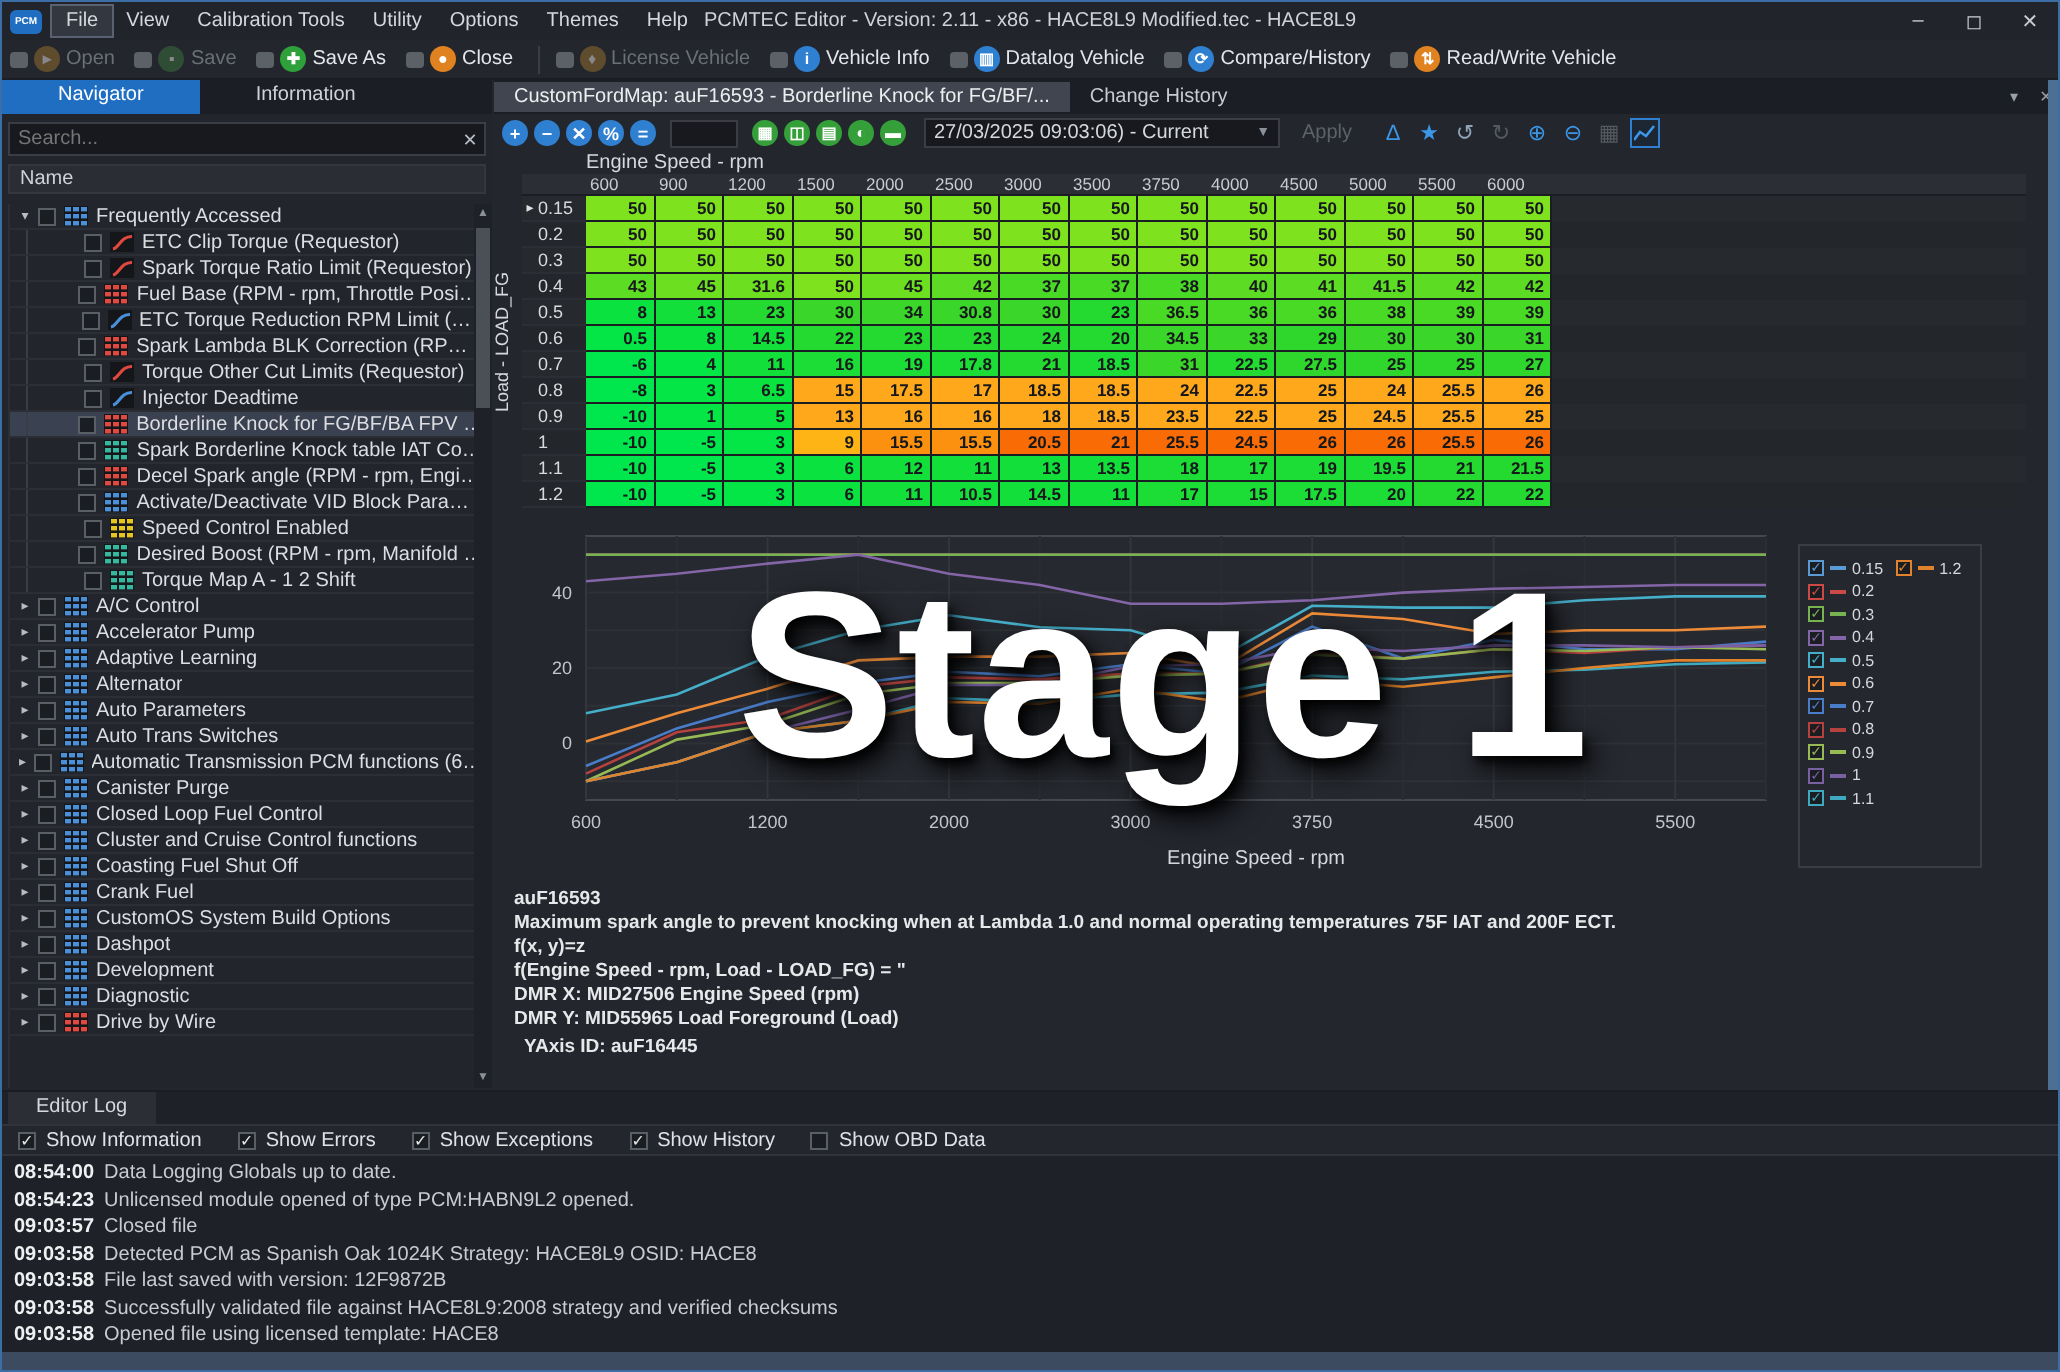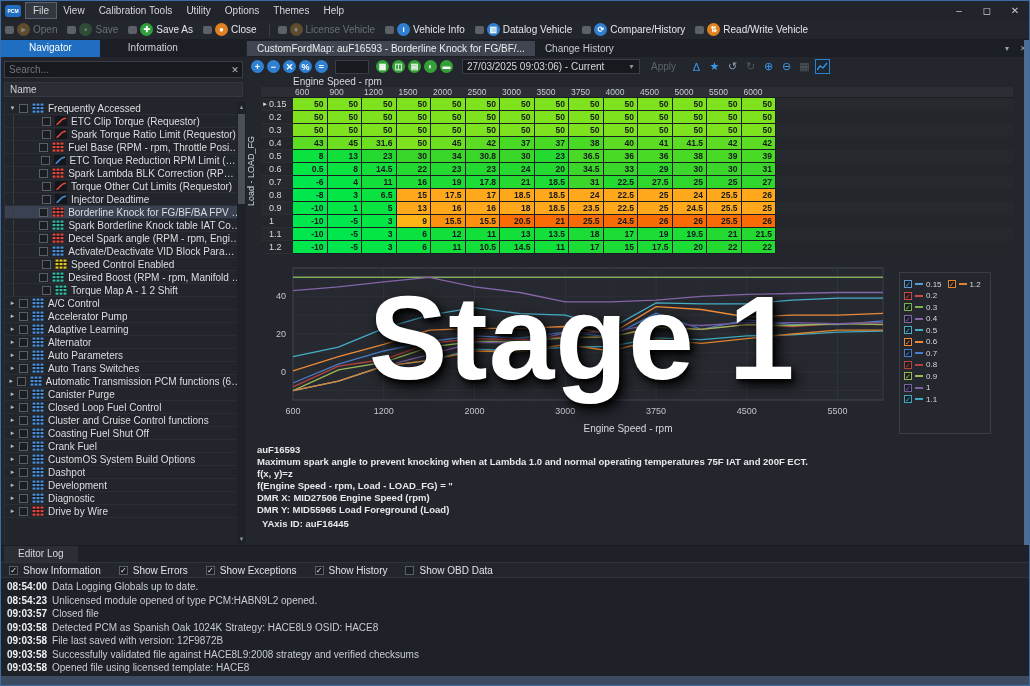--- a/index.html
+++ b/index.html
@@ -135,20 +135,21 @@
     <div class="app-icon">PCM</div>
     <div class="menus" id="menus">
         <span class="menu-item active">File</span>
         <span class="menu-item">View</span>
         <span class="menu-item">Calibration Tools</span>
         <span class="menu-item">Utility</span>
         <span class="menu-item">Options</span>
         <span class="menu-item">Themes</span>
         <span class="menu-item">Help</span>
       </div>
+    <div class="win-title">PCMTEC Editor  -  Version: 2.11 - x86 - HACE8L9 Modified.tec - HACE8L9</div>
     <div class="win-controls">
       <div class="win-btn">–</div>
       <div class="win-btn">◻</div>
       <div class="win-btn">✕</div>
     </div>
   </div>
 
   <div class="toolbar" id="main-toolbar">
       <div class="tbtn dim">
         <span class="base-ic"></span>

